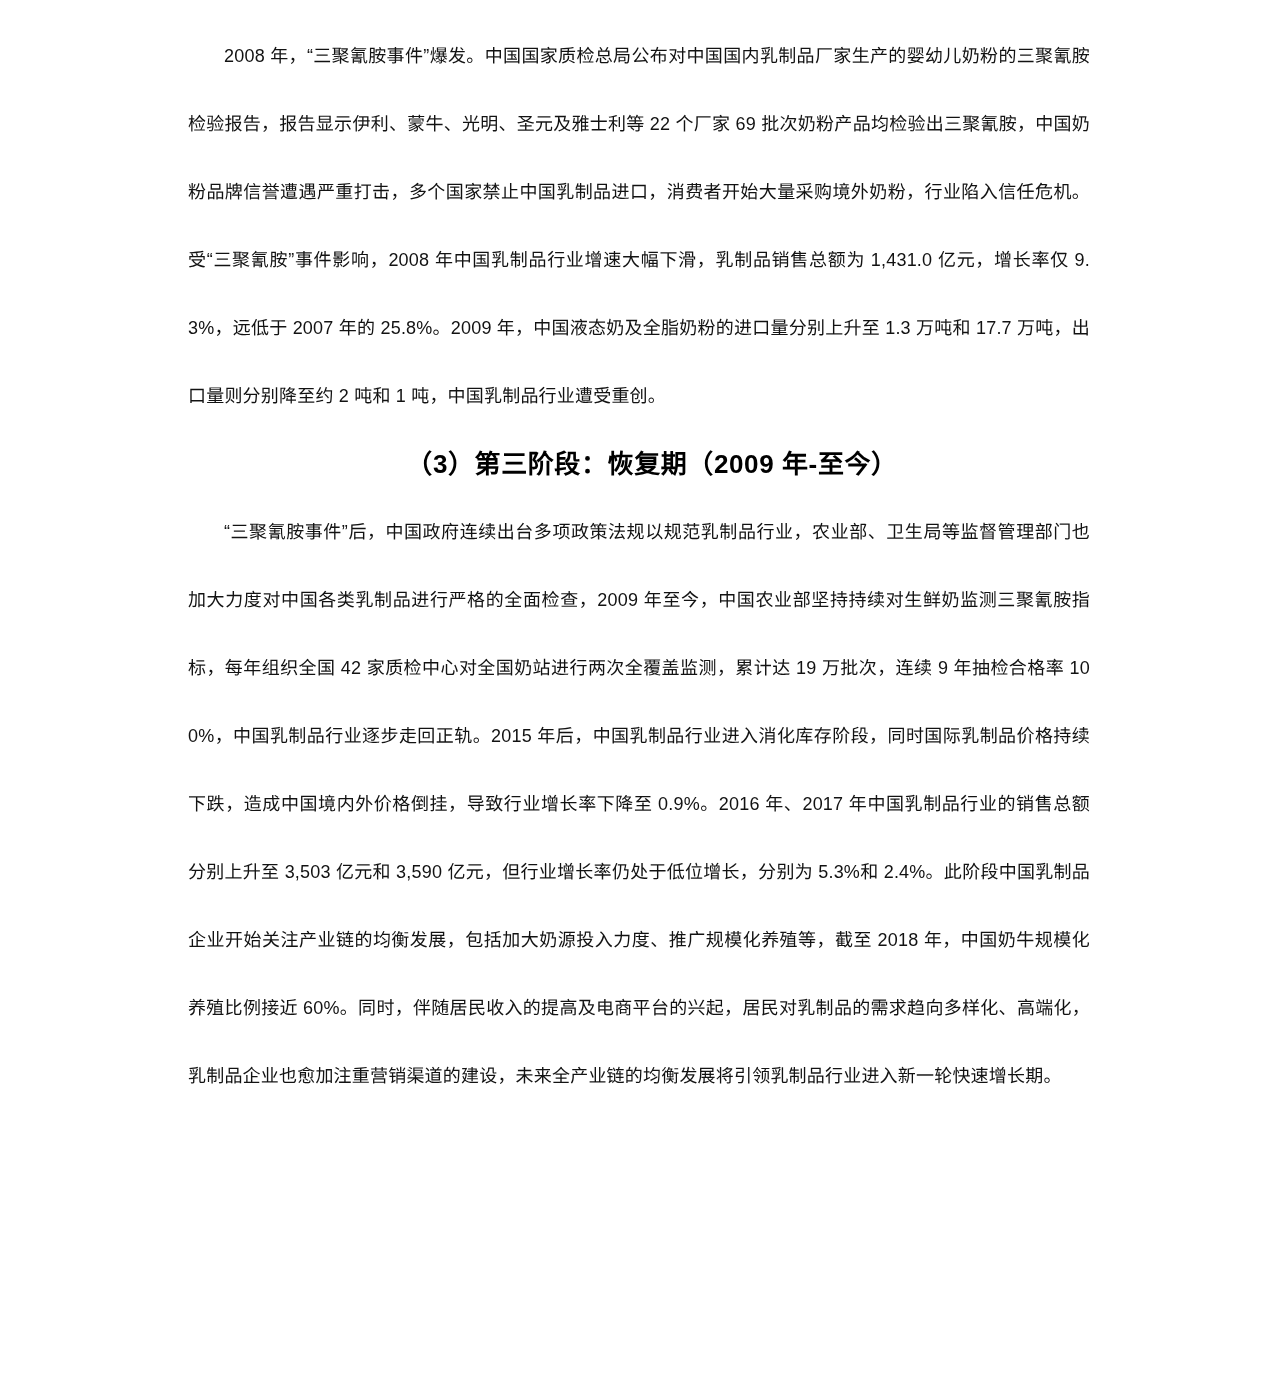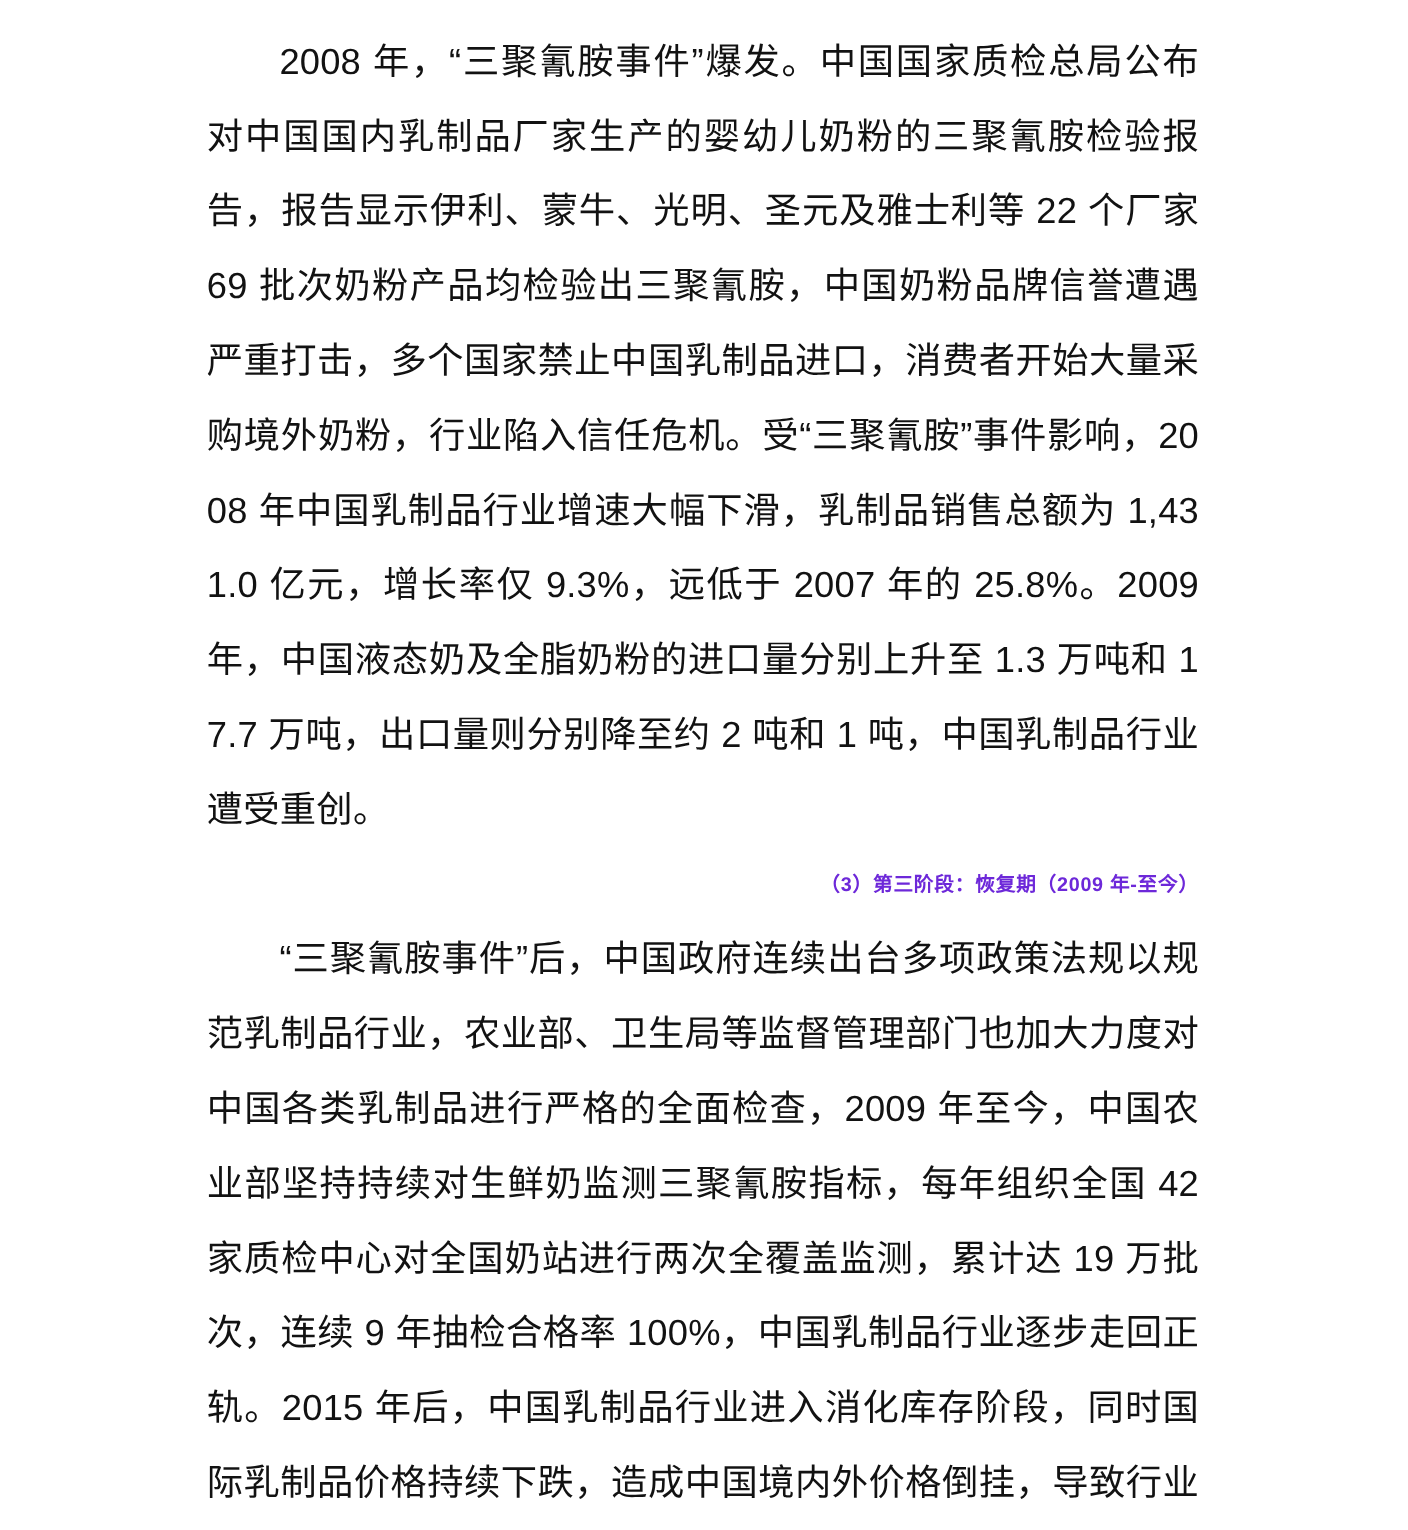--- a/index.html
+++ b/index.html
@@ -31,42 +31,42 @@
     position: absolute;
     left: 188px;
     top: 22px;
     width: 902px;
   }
 
   
   .para {
     margin: 0;
     padding: 0;
-    font-size: 33px;
+    font-size: 18px;
     line-height: 68px;
     text-align: justify;
     text-justify: inter-ideograph;
     text-indent: 2em;
     letter-spacing: 0.2px;
     color: #121212;
     font-weight: 400;
     word-break: break-all;
   }
 
   
   .heading {
     margin: 0;
     padding: 0;
-    font-size: 18px;
+    font-size: 26px;
     line-height: 68px;
     font-weight: 700;
     text-indent: 1em;
     letter-spacing: 0.6px;
-    color: #6d28d9;
-    text-align: right;
+    color: #000000;
+    text-align: center;
     white-space: nowrap;
   }
 
   
   .para:last-child {
     text-align: justify;
   }
 </style>
 </head>
 <body>

